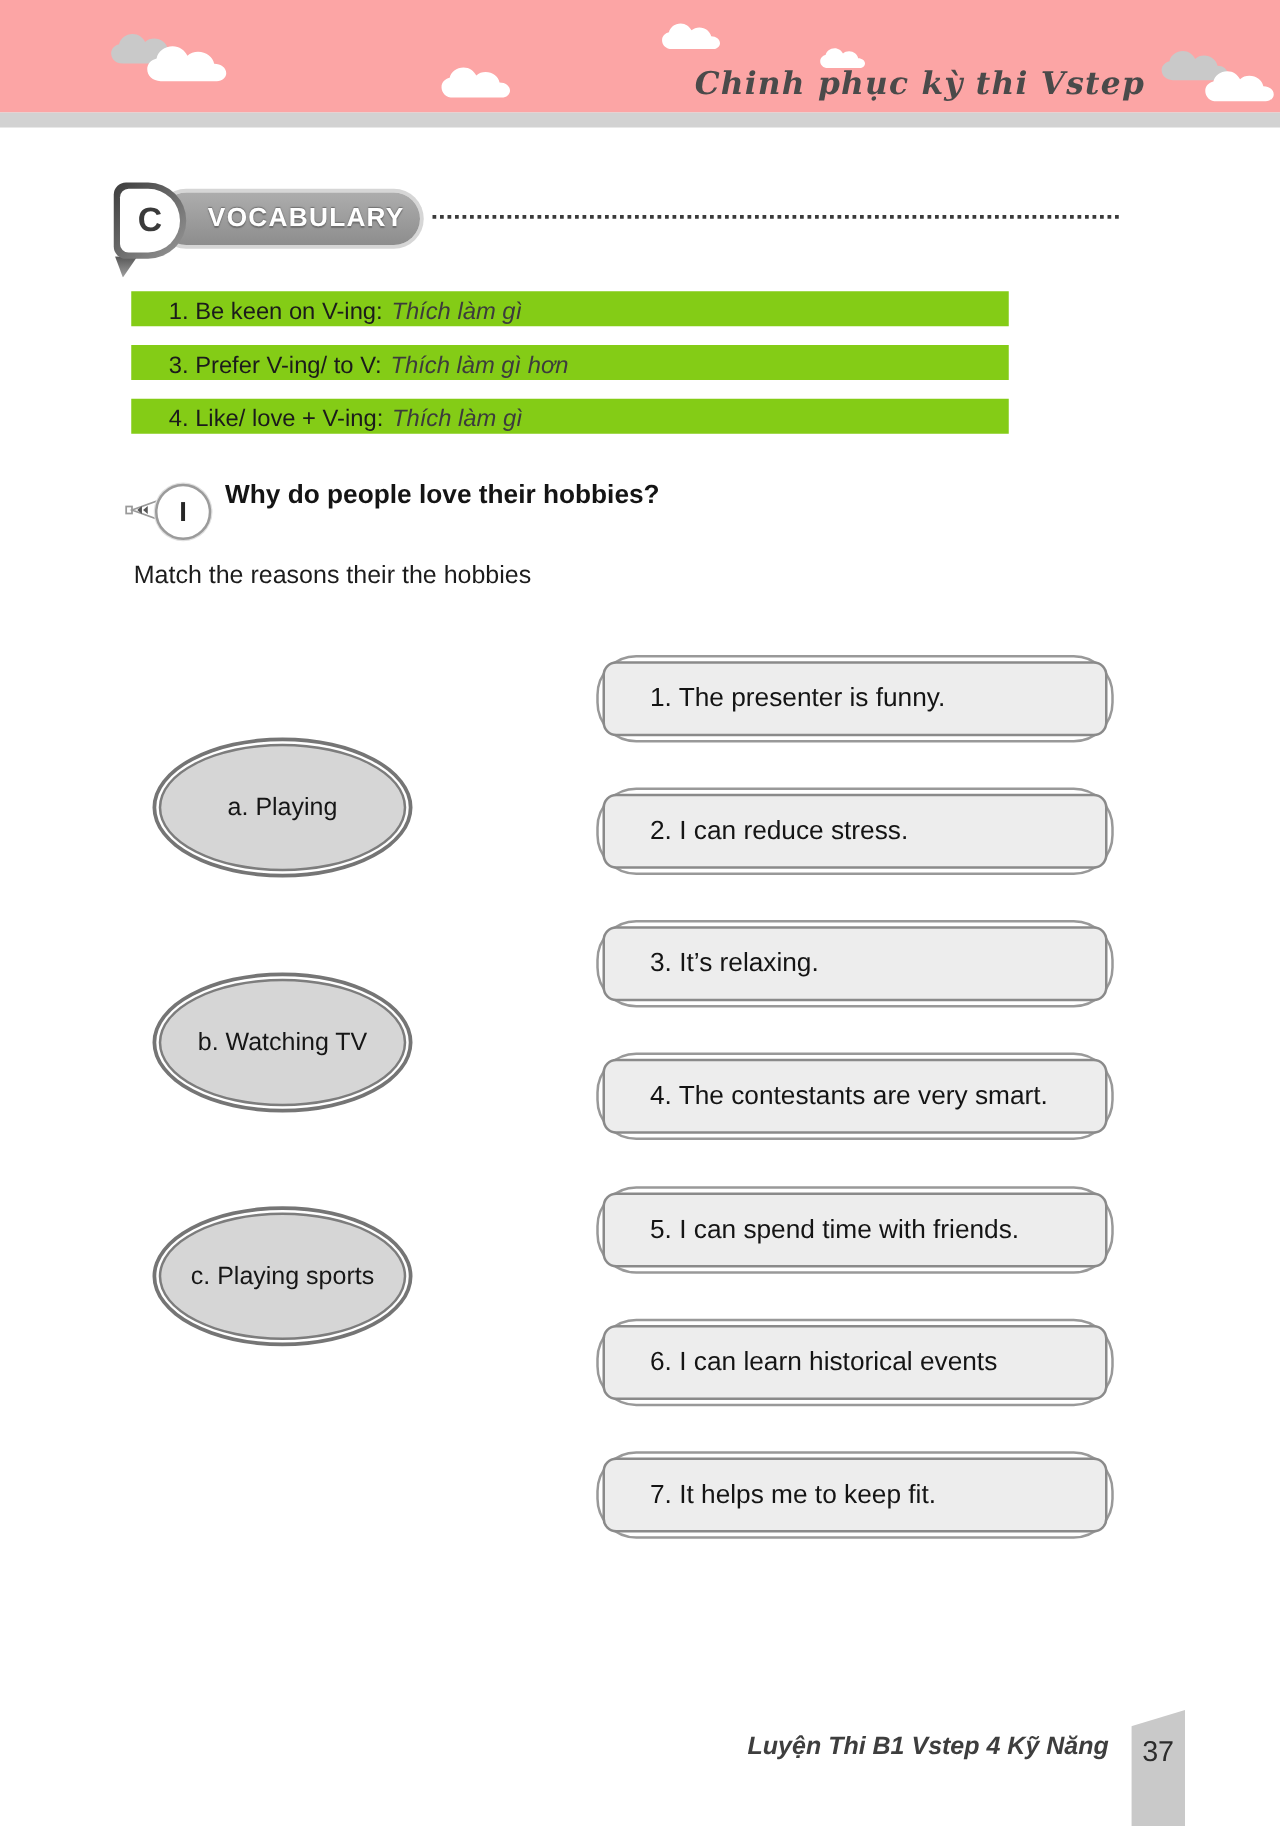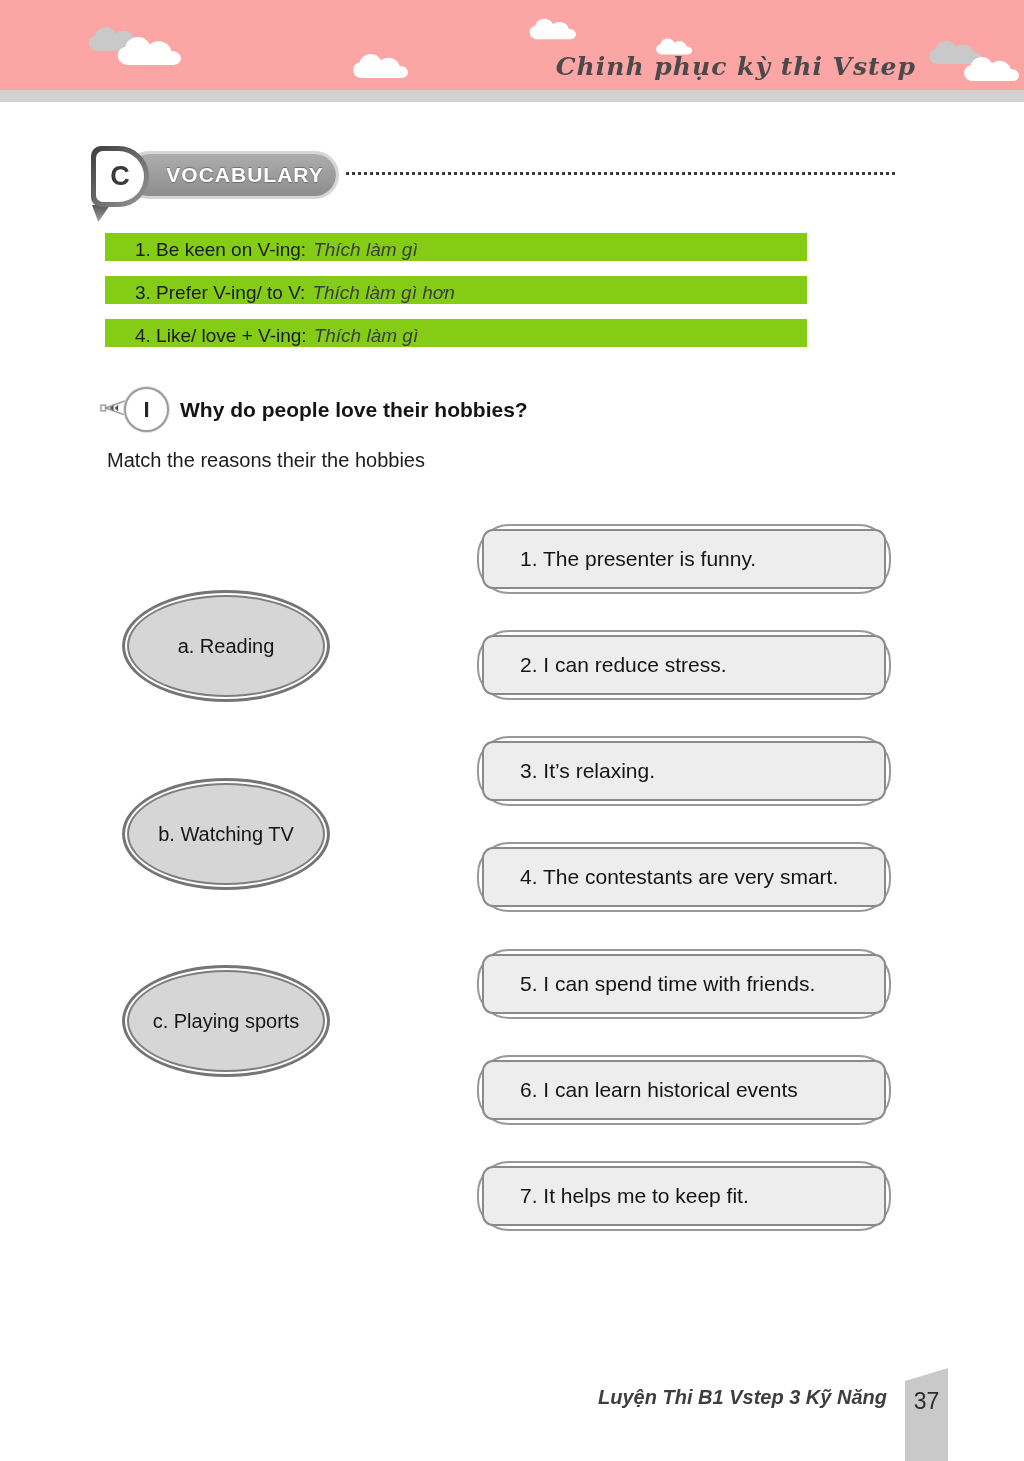--- a/index.html
+++ b/index.html
@@ -37,21 +37,21 @@
           display:flex; align-items:flex-end; padding-left:30px; font-size:19px; }
   .vrow .lbl { color:#1b1b1b; }
   .vrow .tr  { color:#3c3c3c; font-style:italic; margin-left:7px; }
 
   
   .audio-ic { position:absolute; left:100px; top:398px; width:28px; height:20px; }
   .marker { position:absolute; left:124px; top:387px; width:45px; height:45px; border-radius:50%;
             background:#ffffff; border:2.5px solid #9b9b9b; box-shadow:0 0 0 1px #e0e0e0;
             display:flex; align-items:center; justify-content:center;
             font-weight:700; font-size:22px; color:#262626; z-index:2; }
-  .question { position:absolute; left:180px; top:398px; font-weight:700; font-size:21px; color:#141414; }
+  .question { position:absolute; left:180px; top:384px; font-weight:700; font-size:21px; color:#141414; }
   .instruction { position:absolute; left:107px; top:449px; font-size:20px; color:#1c1c1c; }
 
   
   .hobby { position:absolute; left:122px; width:208px; height:112px; border:3px solid #757575;
            border-radius:50%; background:#ffffff; padding:2px; }
   .hobby-in { width:100%; height:100%; border:2px solid #7d7d7d; border-radius:50%; background:#d6d6d6;
               display:flex; align-items:center; justify-content:center; font-size:20px; color:#161616; }
   .reason { position:absolute; left:477px; width:414px; height:70px; border:2px solid #999999;
             border-radius:32px; background:#ffffff; padding:3px; }
   .reason-in { width:100%; height:100%; border:2px solid #8a8a8a; border-radius:11px; background:#ededed;
@@ -123,21 +123,21 @@
     <rect x="1" y="7" width="5" height="6" fill="none" stroke="#9a9a9a" stroke-width="1.5"></rect>
     <path d="M6 10 L28 2 L28 18 Z" fill="#ffffff" stroke="#9a9a9a" stroke-width="1.5"></path>
     <path d="M10.5 10 L14.5 6.5 L14.5 13.5 Z" fill="#555555"></path>
     <path d="M15.5 10 L19.5 6.5 L19.5 13.5 Z" fill="#555555"></path>
   </svg>
   <div class="marker">I</div>
   <div class="question">Why do people love their hobbies?</div>
   <div class="instruction">Match the reasons their the hobbies</div>
 
   <div class="hobby" style="top:590px">
-    <div class="hobby-in">a. Reading</div>
+    <div class="hobby-in">a. Playing</div>
   </div>
   <div class="hobby" style="top:778px">
     <div class="hobby-in">b. Watching TV</div>
   </div>
   <div class="hobby" style="top:965px">
     <div class="hobby-in">c. Playing sports</div>
   </div>
 
   <div class="reason" style="top:524px">
     <div class="reason-in">1. The presenter is funny.</div>
@@ -154,16 +154,16 @@
   <div class="reason" style="top:949px">
     <div class="reason-in">5. I can spend time with friends.</div>
   </div>
   <div class="reason" style="top:1055px">
     <div class="reason-in">6. I can learn historical events</div>
   </div>
   <div class="reason" style="top:1161px">
     <div class="reason-in">7. It helps me to keep fit.</div>
   </div>
 
-  <div class="book-title">Luyện Thi B1 Vstep 3 Kỹ Năng</div>
+  <div class="book-title">Luyện Thi B1 Vstep 4 Kỹ Năng</div>
   <div class="page-tab">37</div>
 
 </div>
 
 </body></html>

